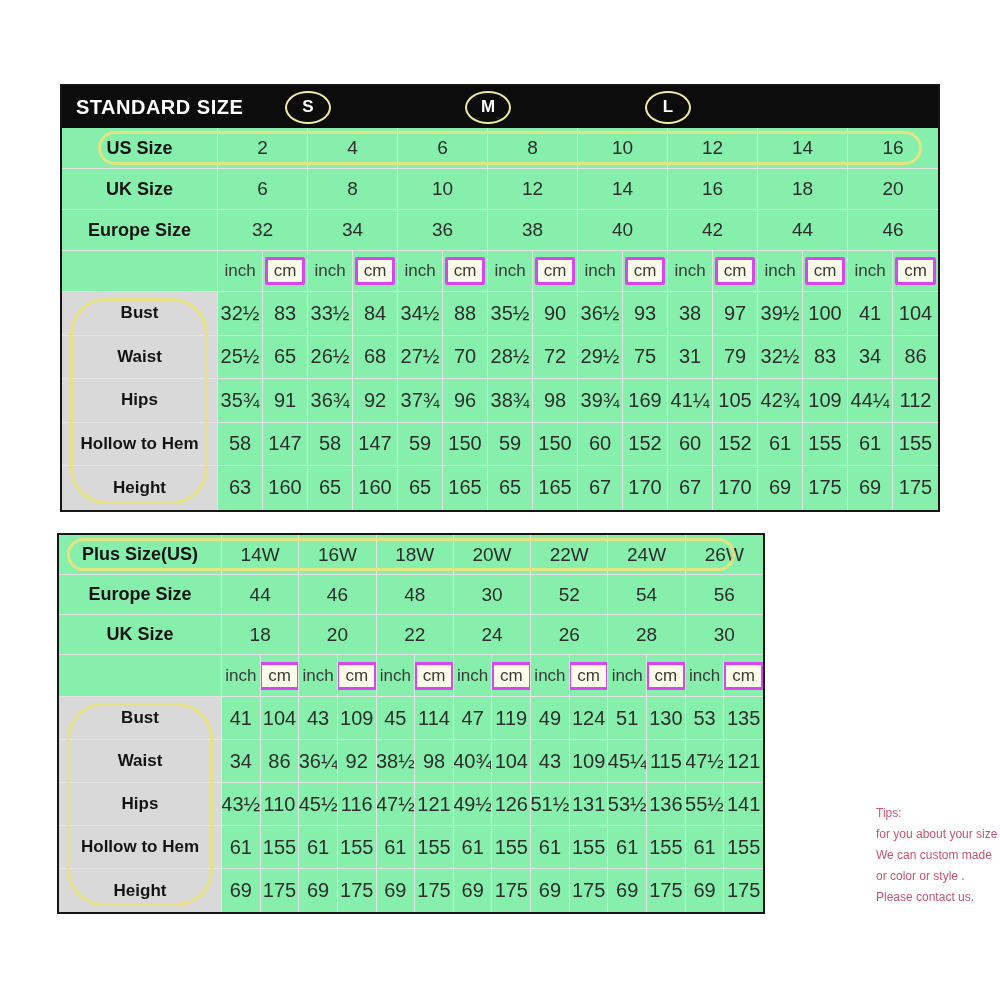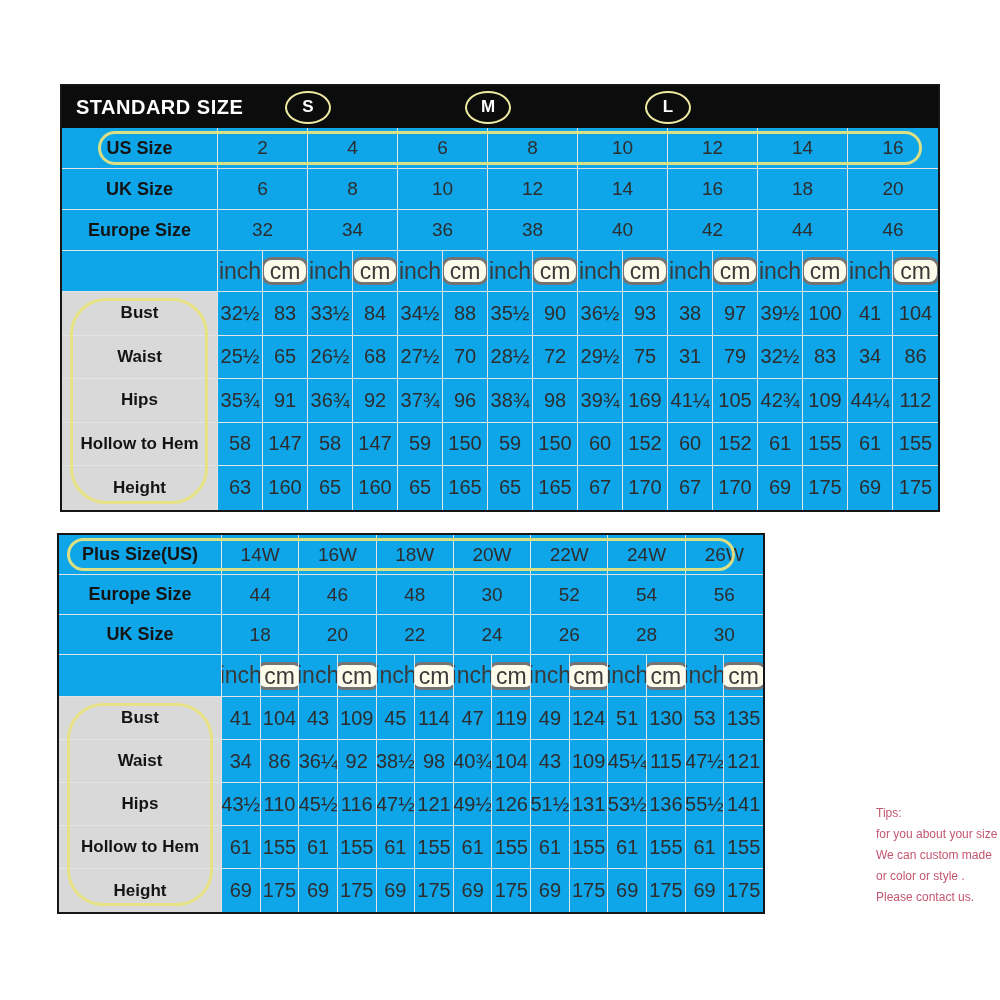--- a/index.html
+++ b/index.html
@@ -50,21 +50,21 @@
     display: flex;
     align-items: center;
     justify-content: center;
   }
 
   
   .row {
     position: relative;
     display: grid;
     border-bottom: 1px solid #e4e4e4;
-    background: #0ea5e9;
+    background: #86efac;
   }
   .std  .row { grid-template-columns: 156px repeat(16, 1fr); }
   .plus .row { grid-template-columns: 163px repeat(14, 1fr); }
 
   .cell {
     display: flex;
     align-items: center;
     justify-content: center;
     border-right: 1px solid #e4e4e4;
     font-size: 19px;
@@ -74,26 +74,26 @@
   }
   .cell:last-child { border-right: none; }
   .sp2 { grid-column: span 2; }
   .lbl { font-weight: bold; font-size: 18px; color: #141414; }
   .lbl.gray { background: #d9d9d9; }
 
   .std  .size-row { height: 41px; }
   .plus .size-row { height: 40px; }
   .std  .unit-row { height: 41px; }
   .plus .unit-row { height: 42px; }
-  .unit-row .cell { font-size: 23px; color: #3a3a3a; }
+  .unit-row .cell { font-size: 17px; color: #3a3a3a; }
   .cm-box {
     display: inline-block;
-    border: 3px solid #737373;
+    border: 3px solid #d946ef;
     background: #fdfceb;
-    border-radius: 11px;
+    border-radius: 2px;
     padding: 0 6px;
     line-height: 22px;
   }
 
   .meas-section { position: relative; }
   .meas-section .row:last-child { border-bottom: none; }
   .std  .meas-section .row { height: 43.5px; }
   .plus .meas-section .row { height: 43px; }
   .meas-section .cell { font-size: 20px; }
   .meas-section .lbl  { font-size: 17px; }

